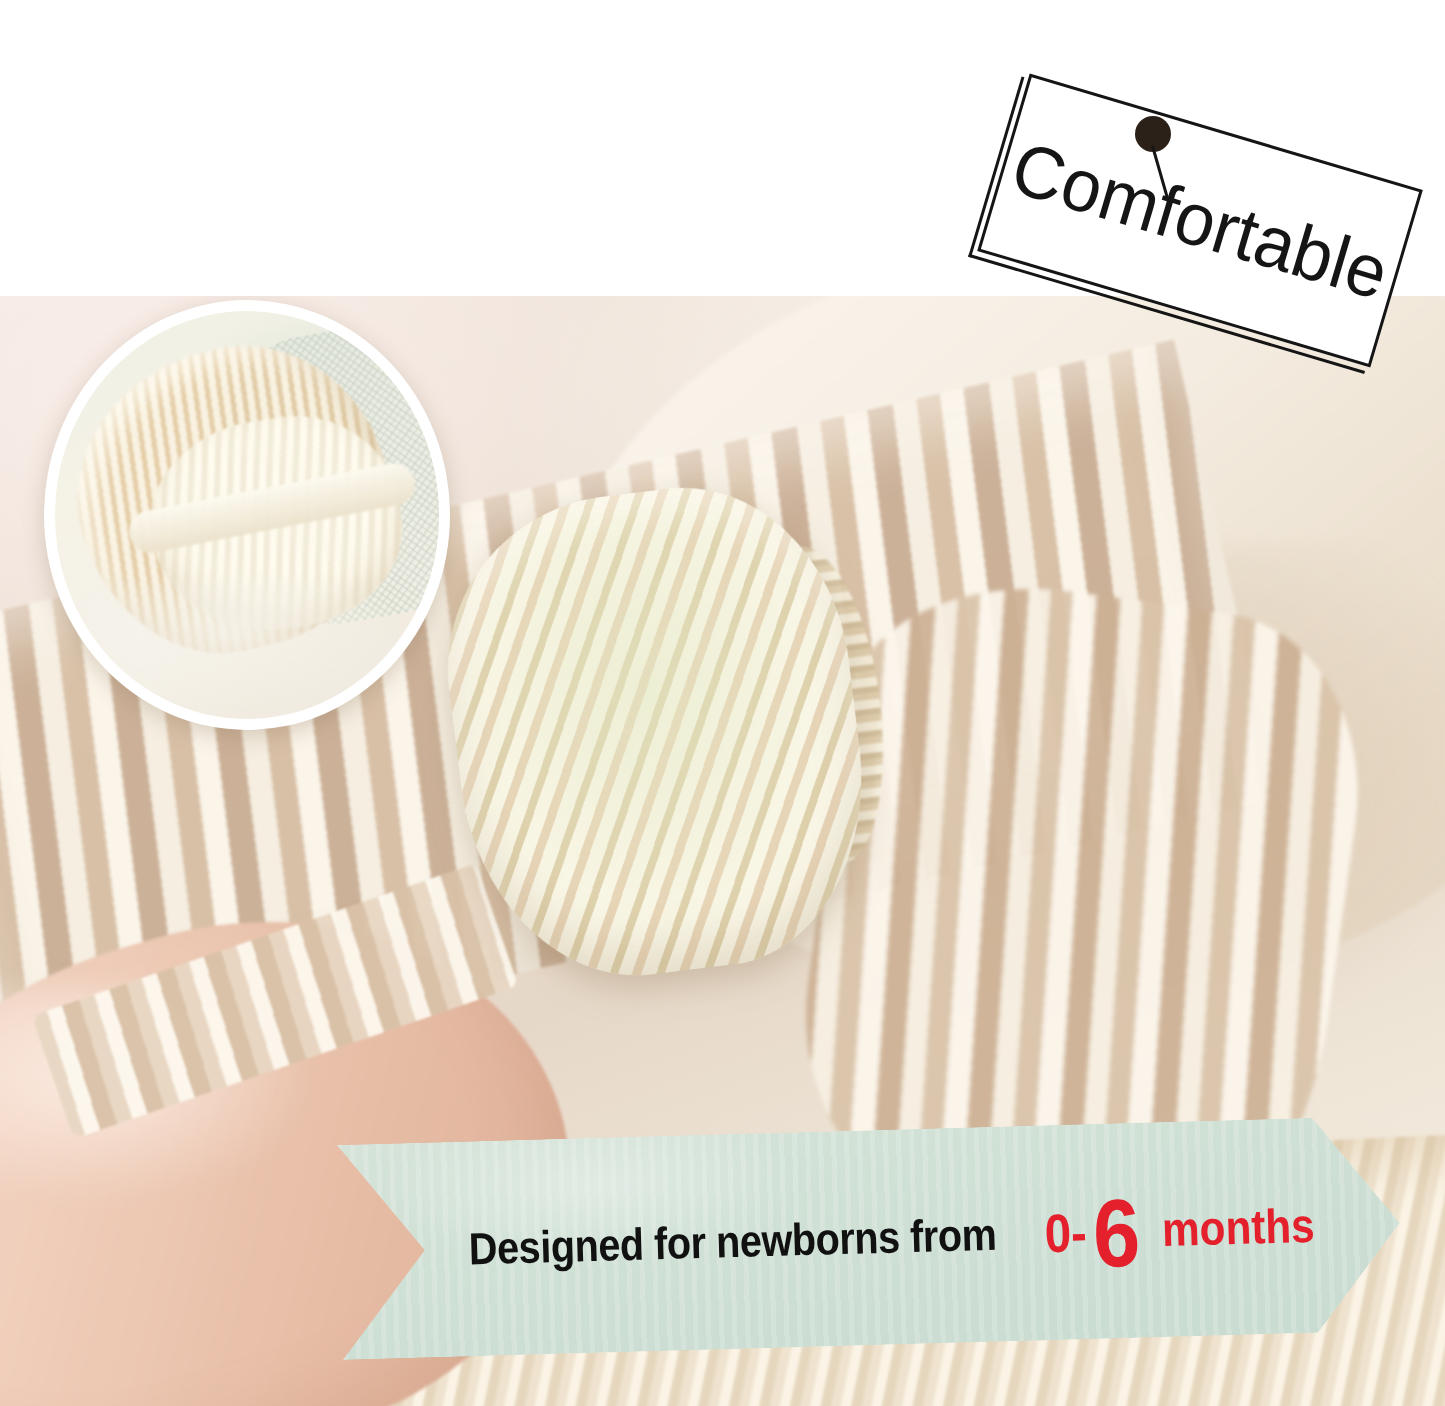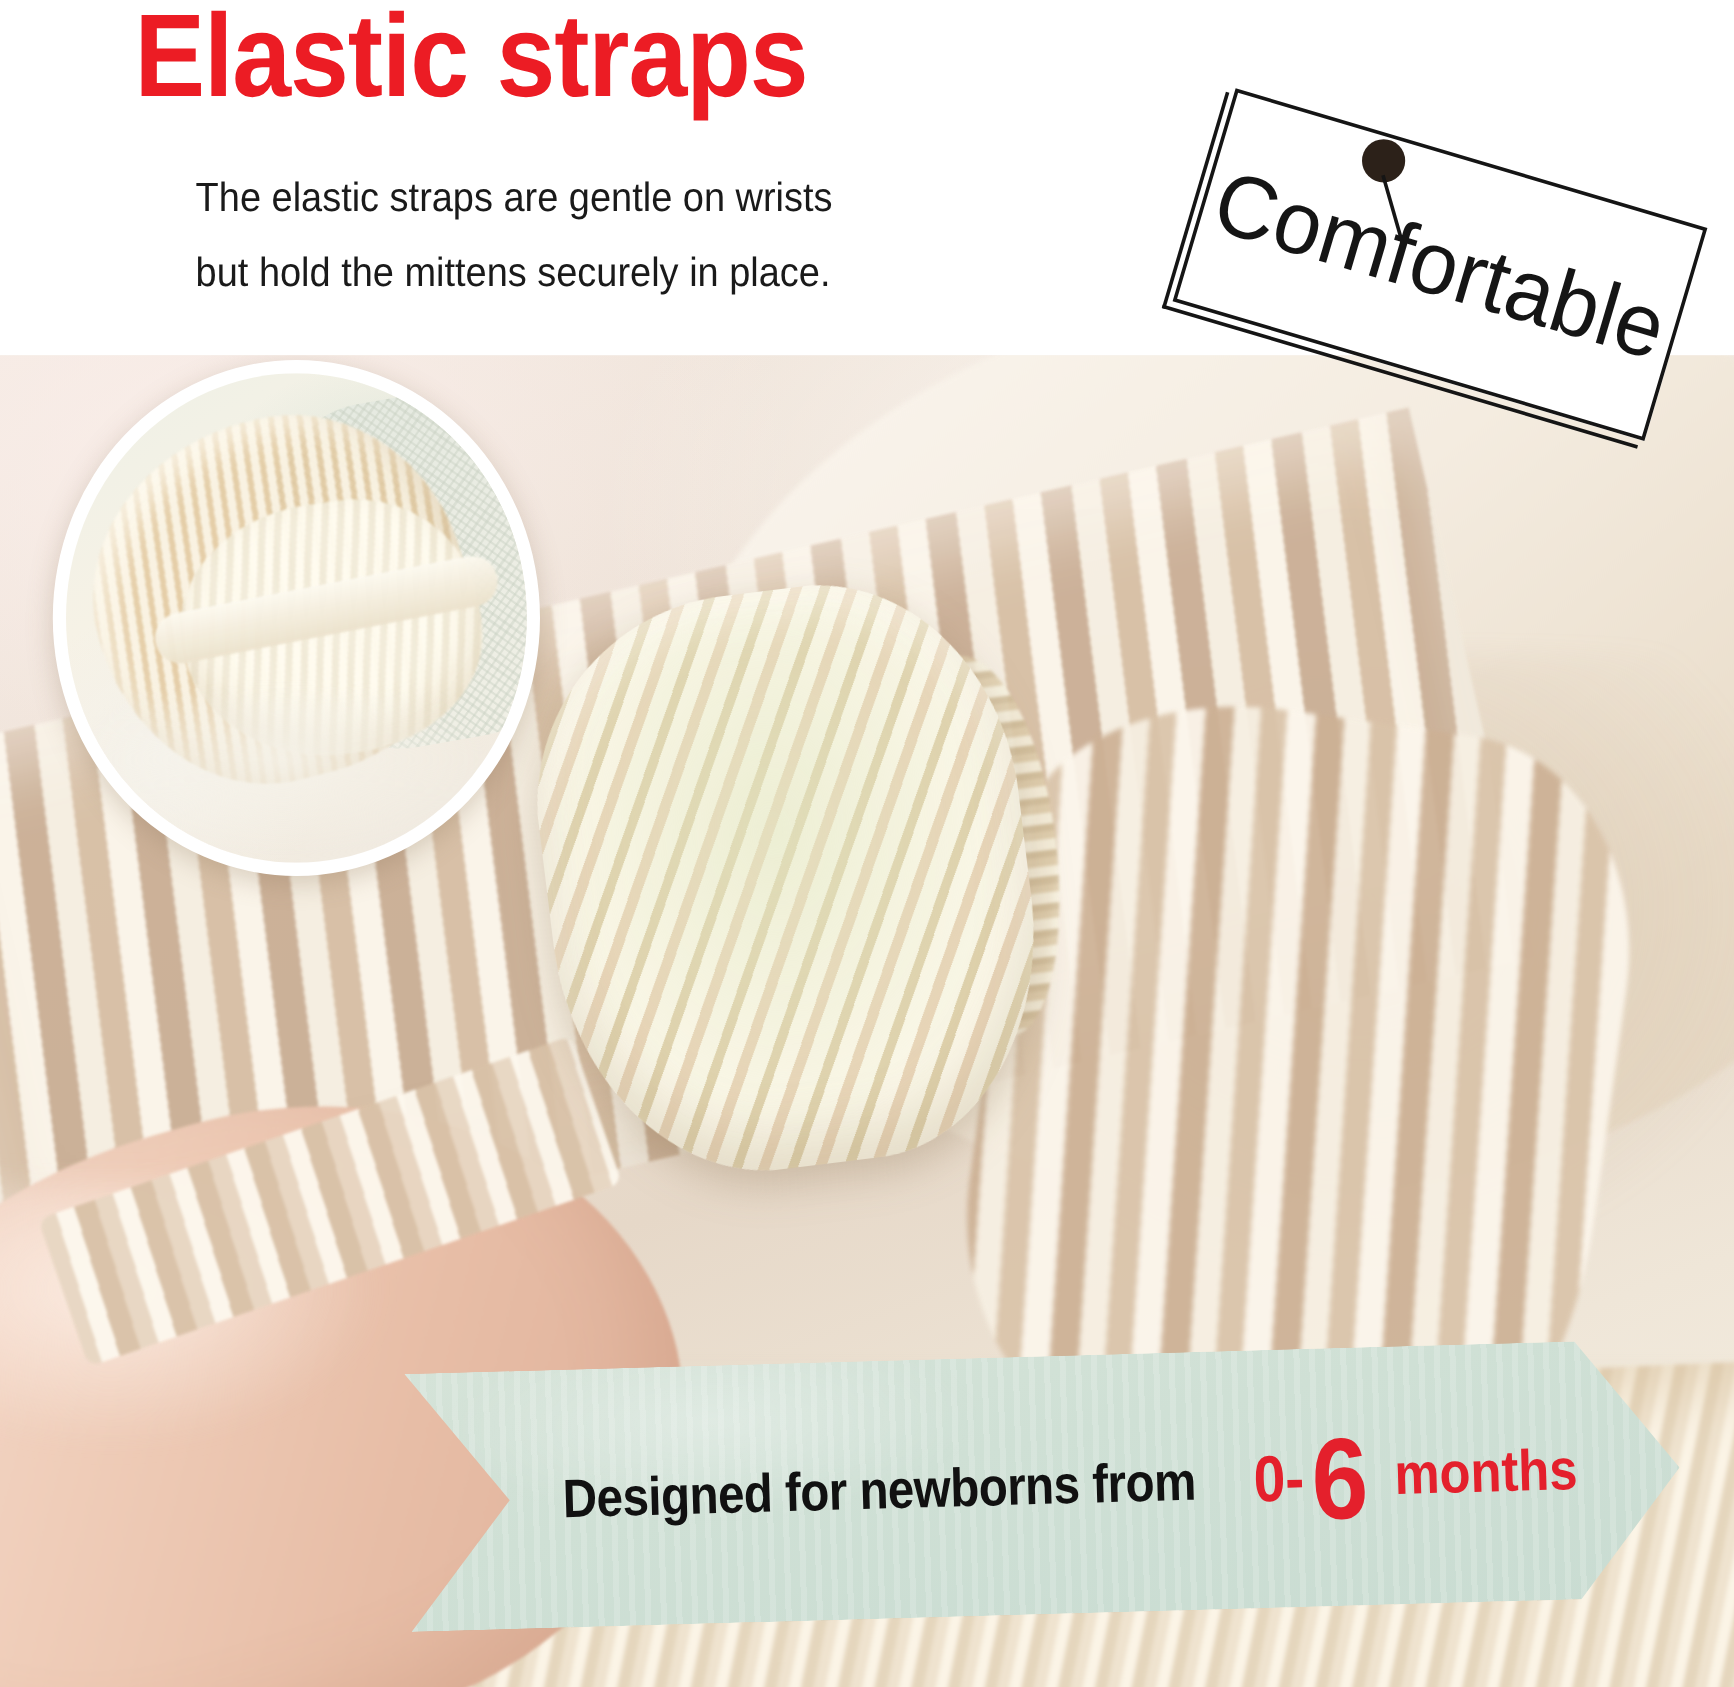--- a/index.html
+++ b/index.html
@@ -307,27 +307,20 @@
     font-size:48px;font-weight:bold;color:#e4202c;
     transform:scaleX(0.88);transform-origin:center;
     margin-left:8px;
   }
 </style>
 </head>
 <body>
 
 <div class="page">
 
-  <div class="header">
-    <div class="title">Elastic straps</div>
-    <div class="subtitle">
-      <span>The elastic straps are gentle on wrists</span>
-      <span>but hold the mittens securely in place.</span>
-    </div>
-  </div>
 
   <div class="badge-wrap">
     <div class="badge">
       <div class="sheet"></div>
       <div class="sheet2"></div>
       <div class="btext">Comfortable</div>
     </div>
     <div class="pin">
       <div class="head"></div>
       <div class="needle"></div>

